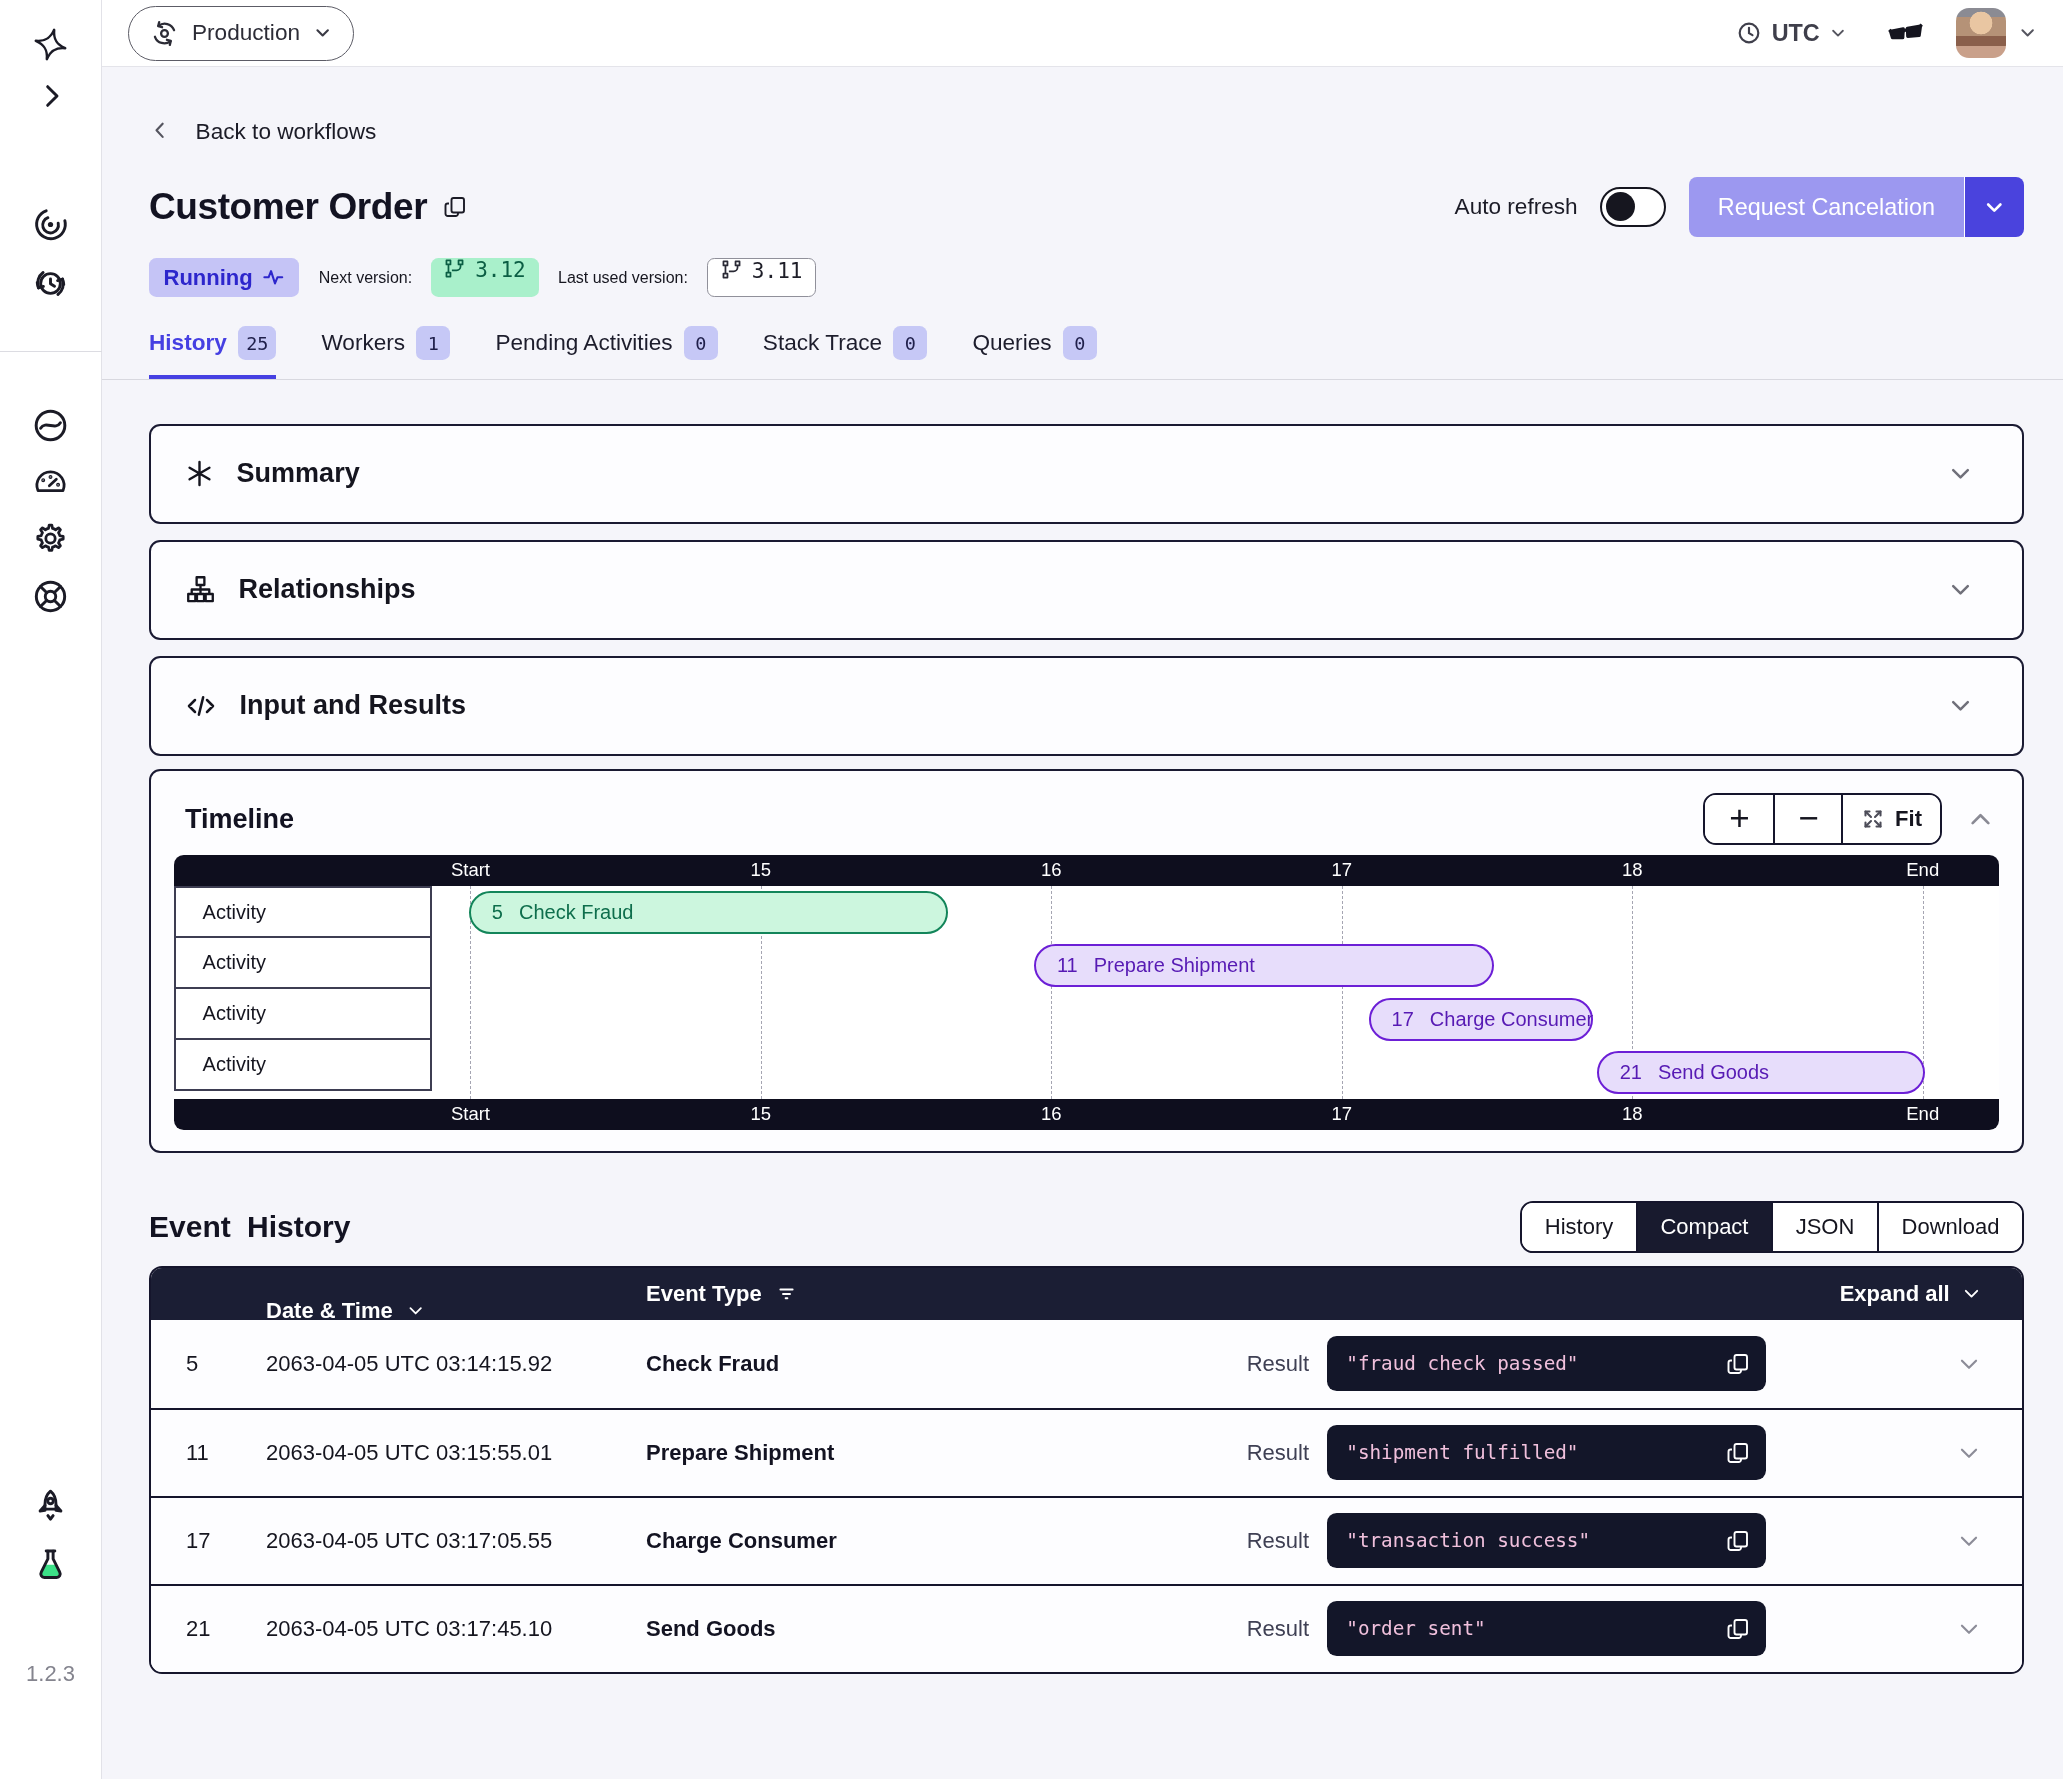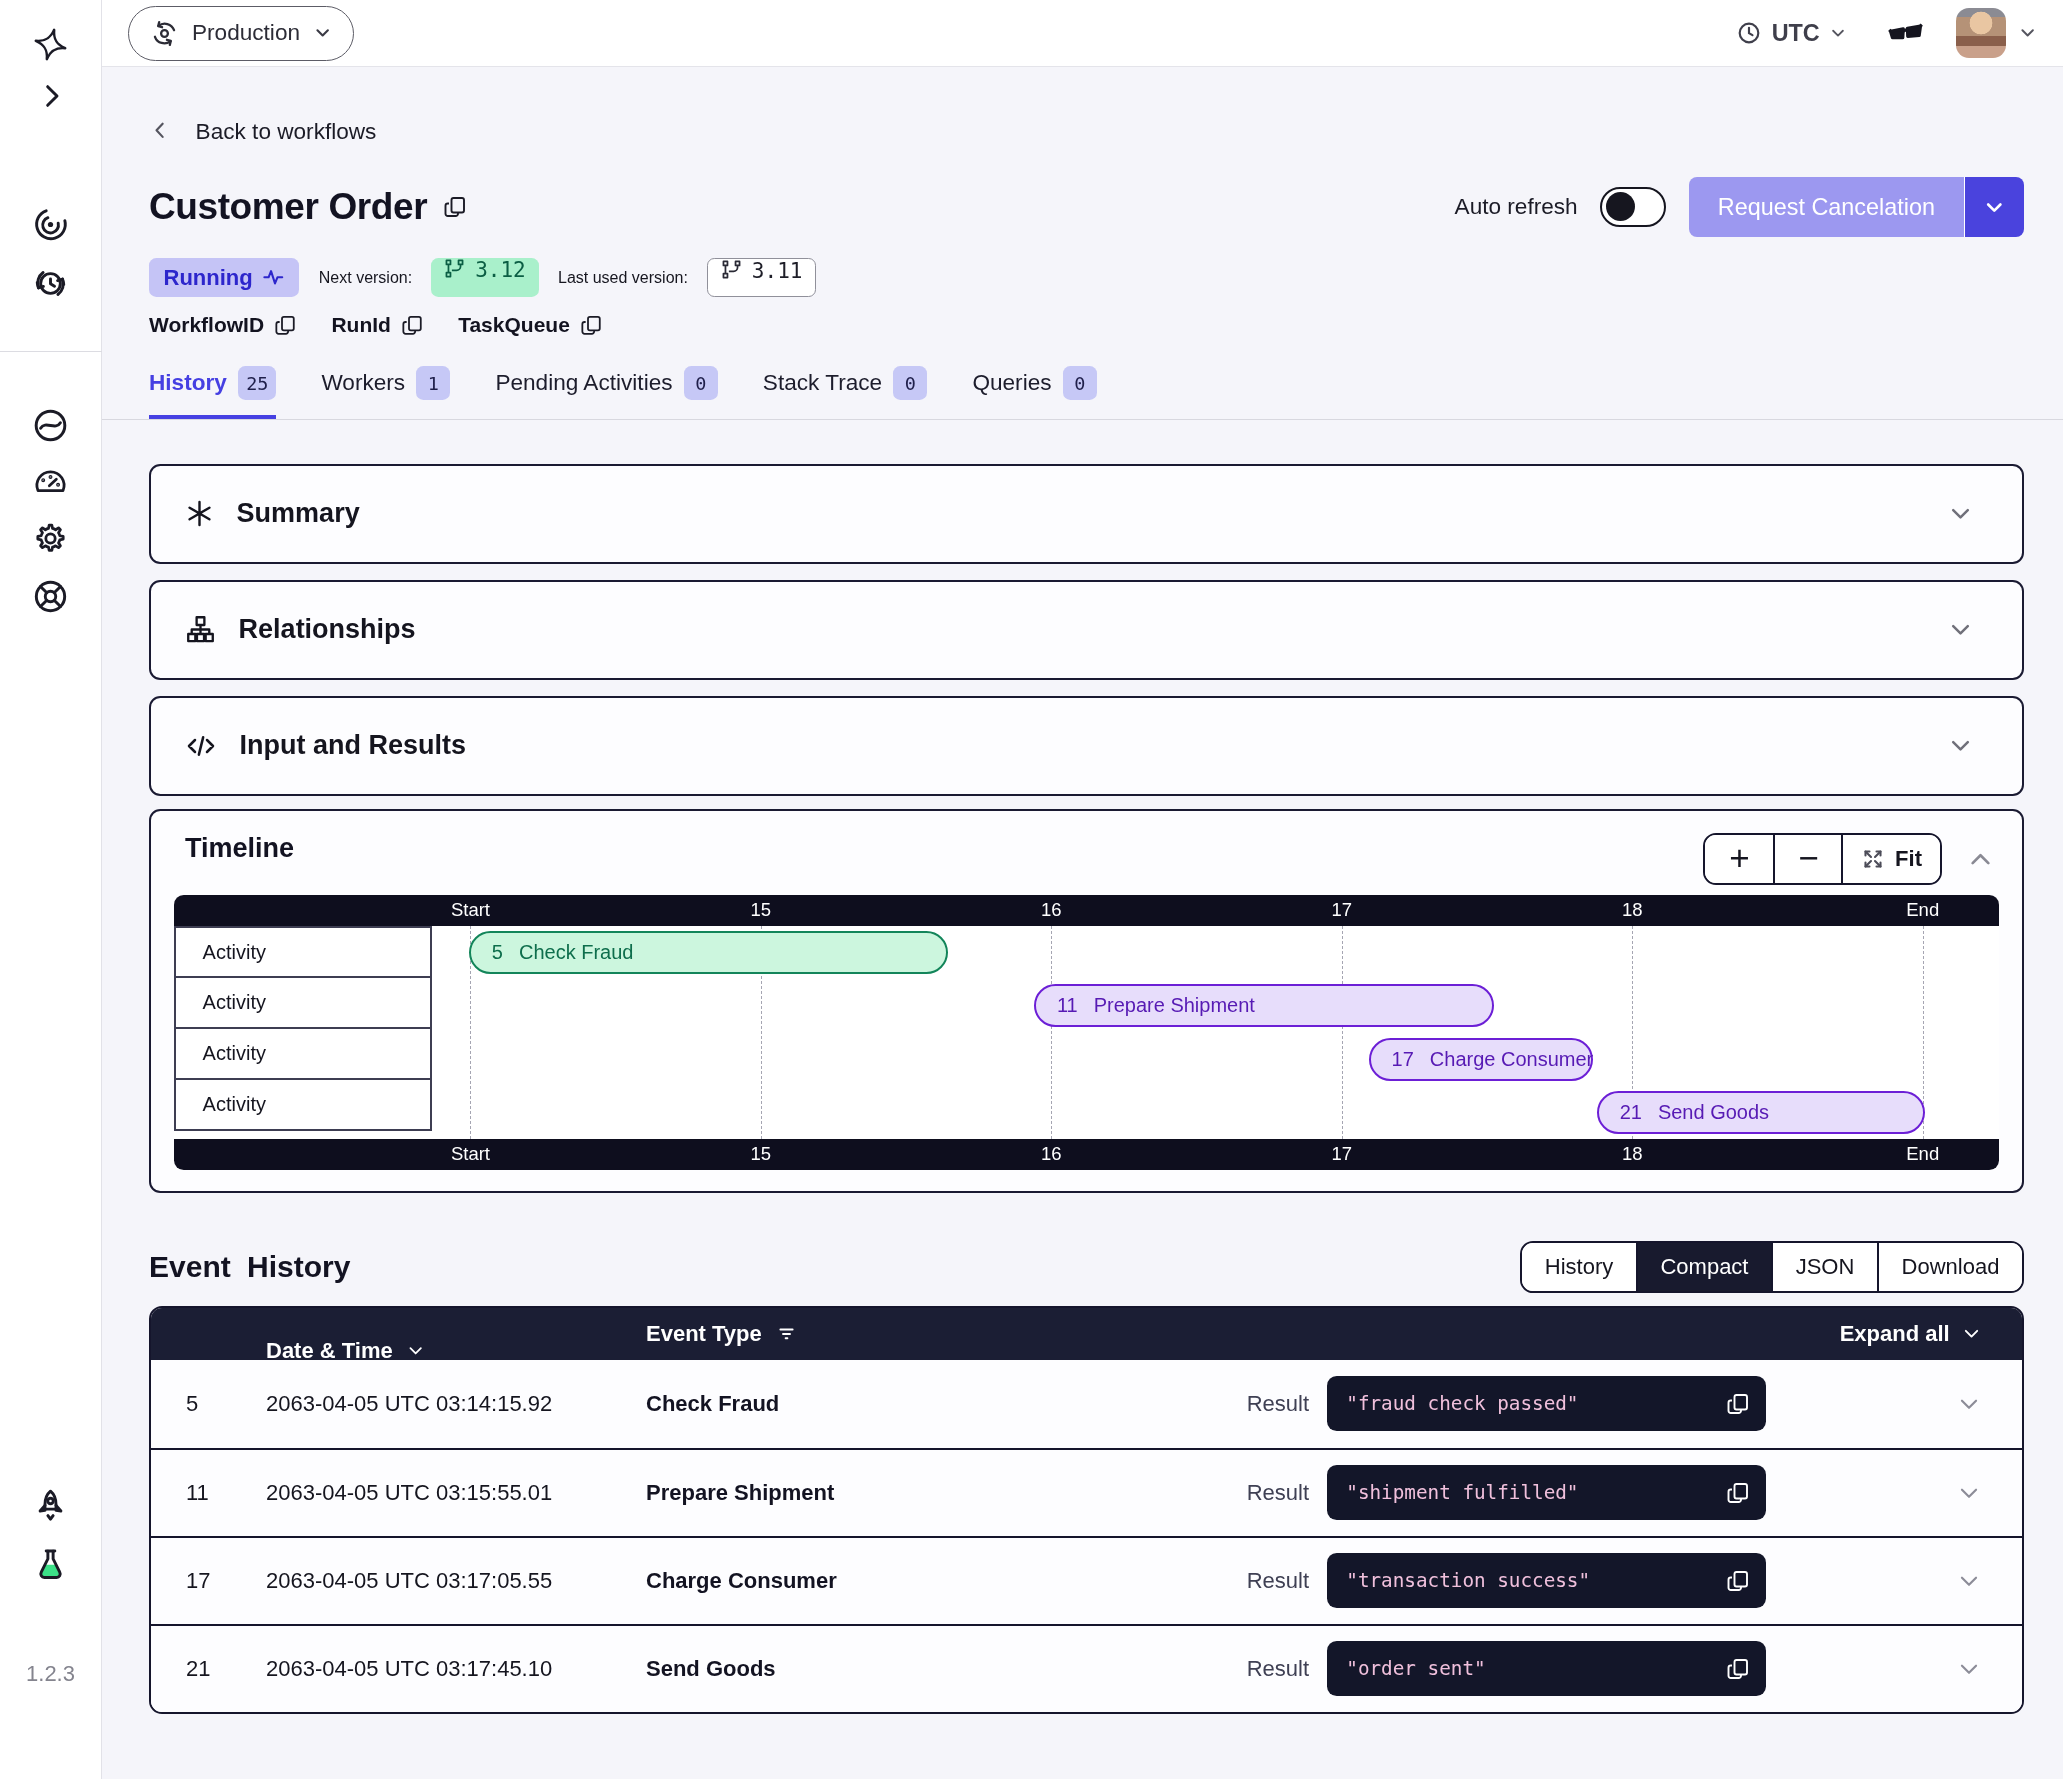--- a/index.html
+++ b/index.html
@@ -87,21 +87,21 @@
   
   .card { background:#fdfdff; border:2.4px solid #1a1a32; border-radius:11.3px; }
   .section-card { height:100px; display:flex; align-items:center; padding:0 48px 0 34px; margin-top:16px; cursor:pointer; }
   .section-card:first-child { margin-top:44px; }
   .section-icon { margin-right:22.6px; display:flex; }
   .section-label { font-size:27px; font-weight:600; color:#15151f; }
   .section-caret { margin-left:auto; display:flex; }
 
   
   .timeline-card { position:relative; height:384px; margin-top:13px; padding:0; }
-  .tl-head { display:flex; padding:22.6px 27px 0 34px; }
+  .tl-head { display:flex; align-items:center; padding:22.6px 27px 0 34px; }
   .tl-title { font-size:27px; font-weight:700; color:#131322; }
   .tl-controls { margin-left:auto; display:flex; align-items:center; gap:24px; }
   .segmented { display:flex; align-items:stretch; border:2.4px solid #15152c; border-radius:13px; overflow:hidden; background:#fff; height:52px; }
   .seg-btn { display:flex; align-items:center; justify-content:center; cursor:pointer; background:#fff; }
   .seg-btn + .seg-btn { border-left:2.4px solid #15152c; }
   .zoom-seg { width:68px; font-size:35px; font-weight:400; color:#15151f; padding-bottom:3.2px; }
   .fit-seg { padding:0 18px; gap:9.7px; font-size:22px; font-weight:600; color:#15151f; }
   .tl-collapse { cursor:pointer; display:flex; }
   .tl-chart { position:absolute; left:22.6px; right:22.6px; top:84px; bottom:21px; border-radius:9.7px; overflow:hidden; background:#fff; }
   .tl-axis { position:absolute; left:0; right:0; height:31px; background:#0e0e1e; z-index:4; }
@@ -319,43 +319,20 @@
         <svg width="21" height="21" viewBox="0 0 24 24" fill="none" stroke="#2a2a35" stroke-width="2" stroke-linejoin="round">
             <rect x="2.8" y="2.8" width="4.6" height="4.6"></rect>
             <rect x="16.6" y="2.8" width="4.6" height="4.6"></rect>
             <rect x="2.8" y="16.6" width="4.6" height="4.6"></rect>
             <path d="M5.1 7.6 V16.4 M18.9 7.6 V9.6 A4.5 4.5 0 0 1 14.4 14.1 H9"></path>
           </svg>
         <span class="mono">3.11</span>
       </span>
     </div>
 
-    <div class="ids-row">
-      <span class="id-item">
-        <span>WorkflowID</span>
-        <svg width="22.6" height="22.6" viewBox="0 0 24 24" fill="none" stroke="#1b1b26" stroke-width="1.9" stroke-linejoin="round">
-            <rect x="8.5" y="3" width="12.5" height="14.5" rx="2"></rect>
-            <path d="M6 8.5 H4.8 A2.3 2.3 0 0 0 2.5 10.8 V18.7 A2.3 2.3 0 0 0 4.8 21 H12.7 A2.3 2.3 0 0 0 15 18.7 V17.5"></path>
-          </svg>
-      </span>
-      <span class="id-item">
-        <span>RunId</span>
-        <svg width="22.6" height="22.6" viewBox="0 0 24 24" fill="none" stroke="#1b1b26" stroke-width="1.9" stroke-linejoin="round">
-            <rect x="8.5" y="3" width="12.5" height="14.5" rx="2"></rect>
-            <path d="M6 8.5 H4.8 A2.3 2.3 0 0 0 2.5 10.8 V18.7 A2.3 2.3 0 0 0 4.8 21 H12.7 A2.3 2.3 0 0 0 15 18.7 V17.5"></path>
-          </svg>
-      </span>
-      <span class="id-item">
-        <span>TaskQueue</span>
-        <svg width="22.6" height="22.6" viewBox="0 0 24 24" fill="none" stroke="#1b1b26" stroke-width="1.9" stroke-linejoin="round">
-            <rect x="8.5" y="3" width="12.5" height="14.5" rx="2"></rect>
-            <path d="M6 8.5 H4.8 A2.3 2.3 0 0 0 2.5 10.8 V18.7 A2.3 2.3 0 0 0 4.8 21 H12.7 A2.3 2.3 0 0 0 15 18.7 V17.5"></path>
-          </svg>
-      </span>
-    </div>
 
     <div class="tabs">
         <div class="tab active">
           <span class="tab-label">History</span>
           <span class="badge">25</span>
         </div>
         <div class="tab">
           <span class="tab-label">Workers</span>
           <span class="badge">1</span>
         </div>

